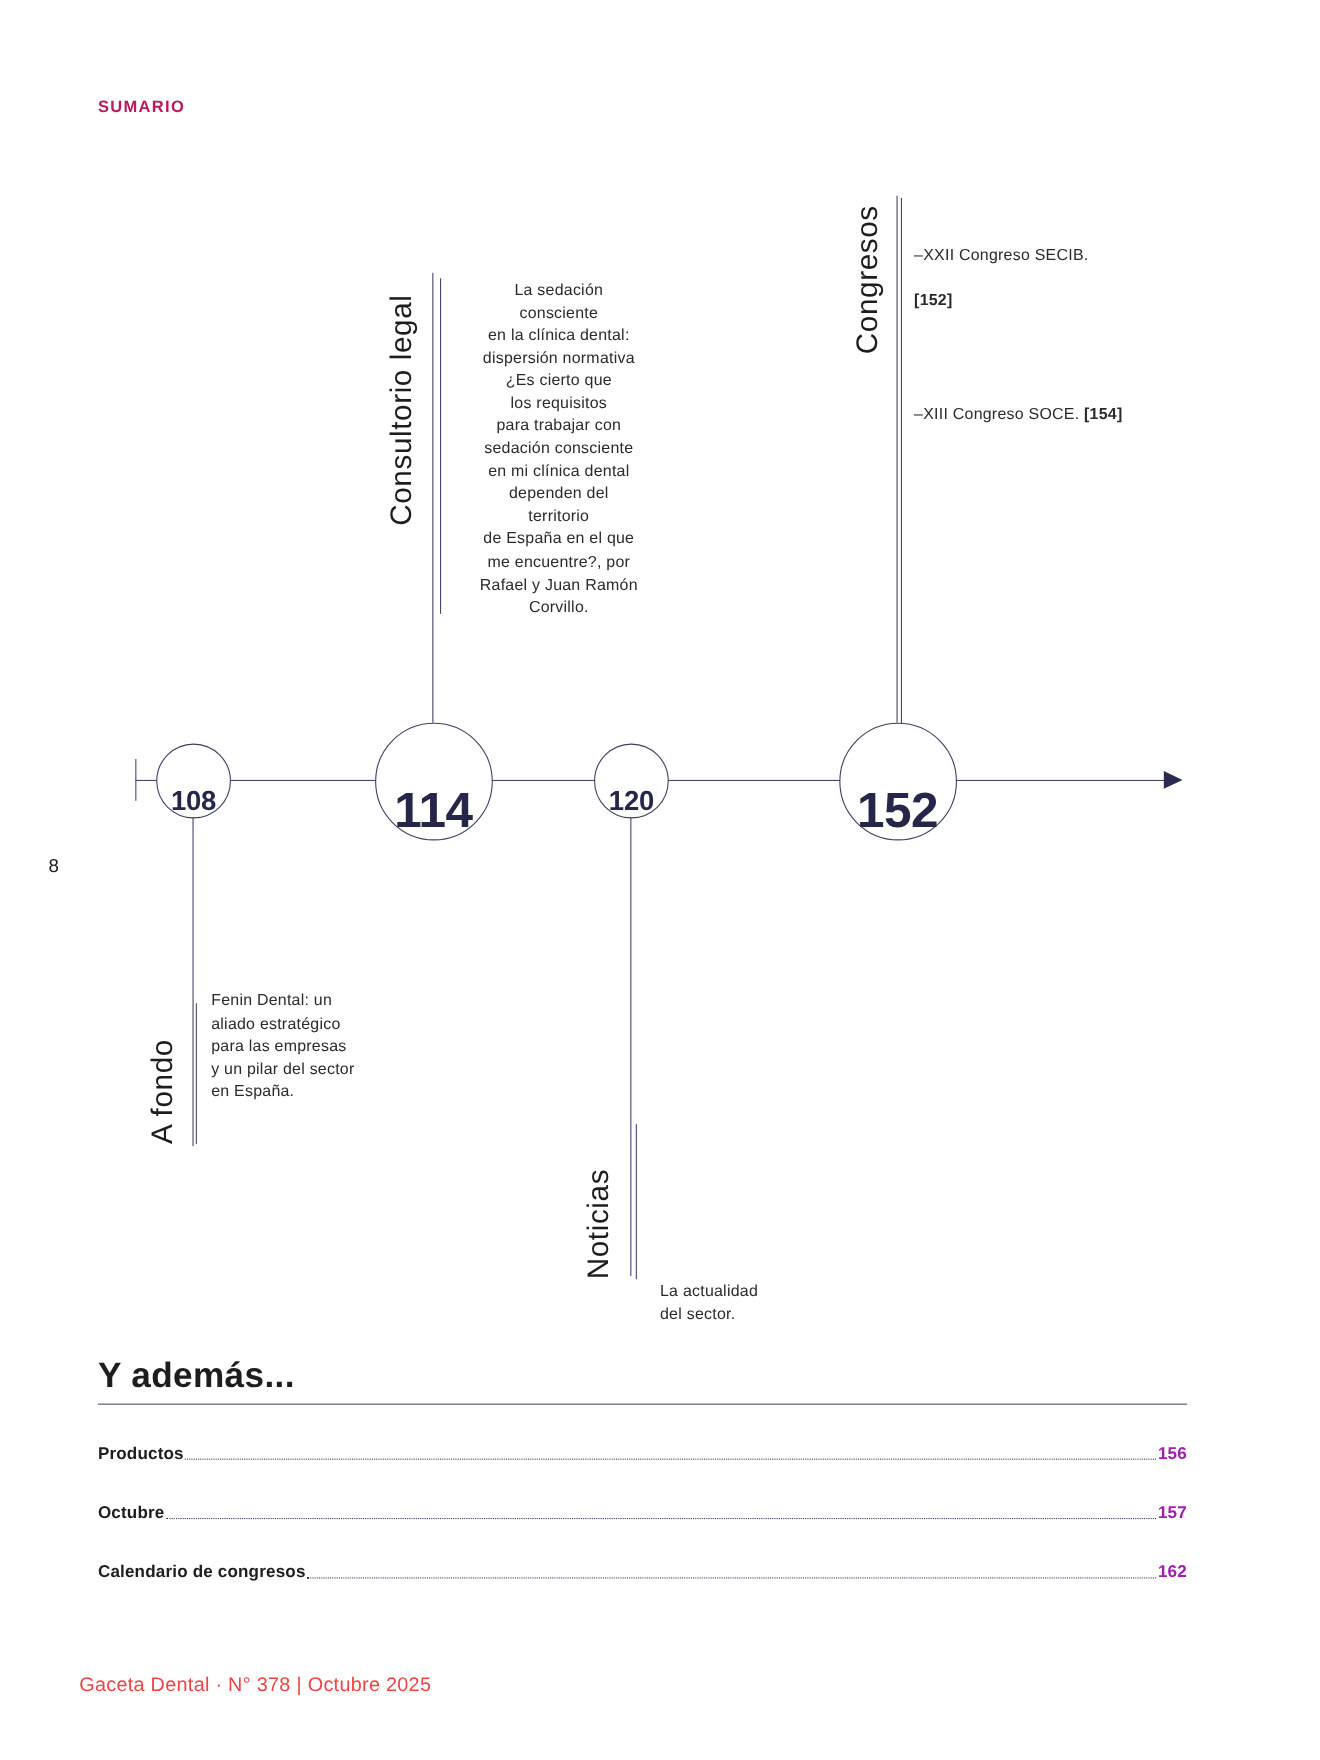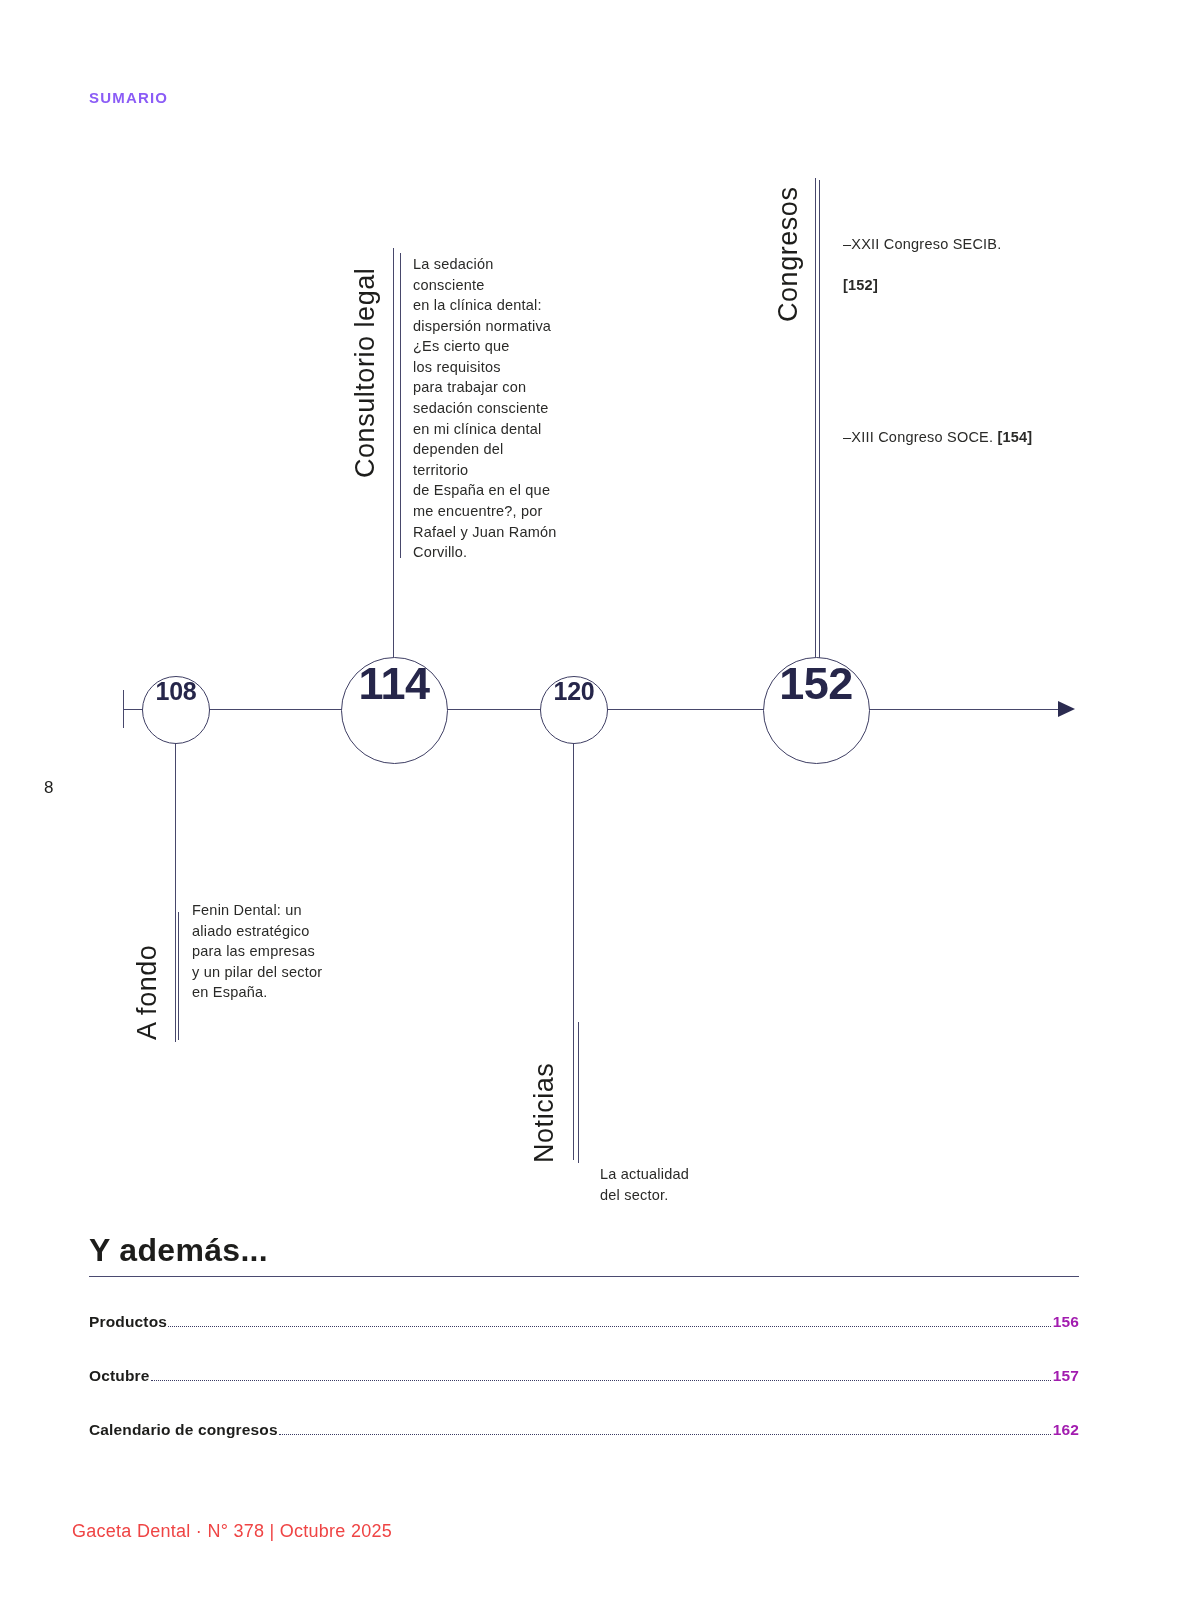--- a/index.html
+++ b/index.html
@@ -17,21 +17,21 @@
   }
 
   
   #sumario-title {
     position: absolute;
     left: 89px;
     top: 89px;
     font-size: 15px;
     font-weight: 700;
     letter-spacing: 0.08em;
-    color: #8b5cf6;
+    color: #be185d;
   }
 
   
   #page-number {
     position: absolute;
     left: 44px;
     top: 778px;
     font-size: 17px;
     color: #1d1d1b;
   }
@@ -68,21 +68,21 @@
     border-bottom: 8px solid transparent;
     border-left: 17px solid #2b2b50;
   }
 
   .node {
     position: absolute;
     border: 1.5px solid #3e3e63;
     border-radius: 50%;
     background: #ffffff;
     display: flex;
-    align-items: flex-start;
+    align-items: flex-end;
     justify-content: center;
     color: #26264a;
     font-weight: 700;
     letter-spacing: -0.01em;
   }
   .node.small {
     width: 66px;
     height: 66px;
     font-size: 25px;
     margin-left: -33px;
@@ -120,21 +120,21 @@
     border-left: 1.3px solid #47476b;
   }
   .sec-text {
     position: absolute;
     font-size: 14.5px;
     line-height: 1.42;
     letter-spacing: 0.015em;
     color: #2a2a28;
     white-space: pre-line;
   }
-  .sec-text.list > div { margin: 12px; }
+  .sec-text.list > div { margin: 0; }
   .sec-text.list .gap { height: 21px; }
   .sec-text b { font-weight: 700; }
 
   
   #extras {
     position: absolute;
     left: 89px;
     top: 1232px;
     width: 990px;
   }
@@ -212,21 +212,21 @@
 
   <div class="stem" style="left:815px; top:178px; height:479px;"></div>
   <div class="node large" style="left:815px; top:709px;">
     <span>152</span>
   </div>
 
   <div class="vlabel" style="left:352px; top:253px; height:225px;">
     <span>Consultorio legal</span>
   </div>
   <div class="sec-rule" style="left:400px; top:253px; height:305px;"></div>
-  <div class="sec-text" style="left:413px; top:254px; width:190px;">La sedación
+  <div class="sec-text" style="left:413px; top:254px; width:190px;text-align:center;">La sedación
 consciente
 en la clínica dental:
 dispersión normativa
 ¿Es cierto que
 los requisitos
 para trabajar con
 sedación consciente
 en mi clínica dental
 dependen del
 territorio

